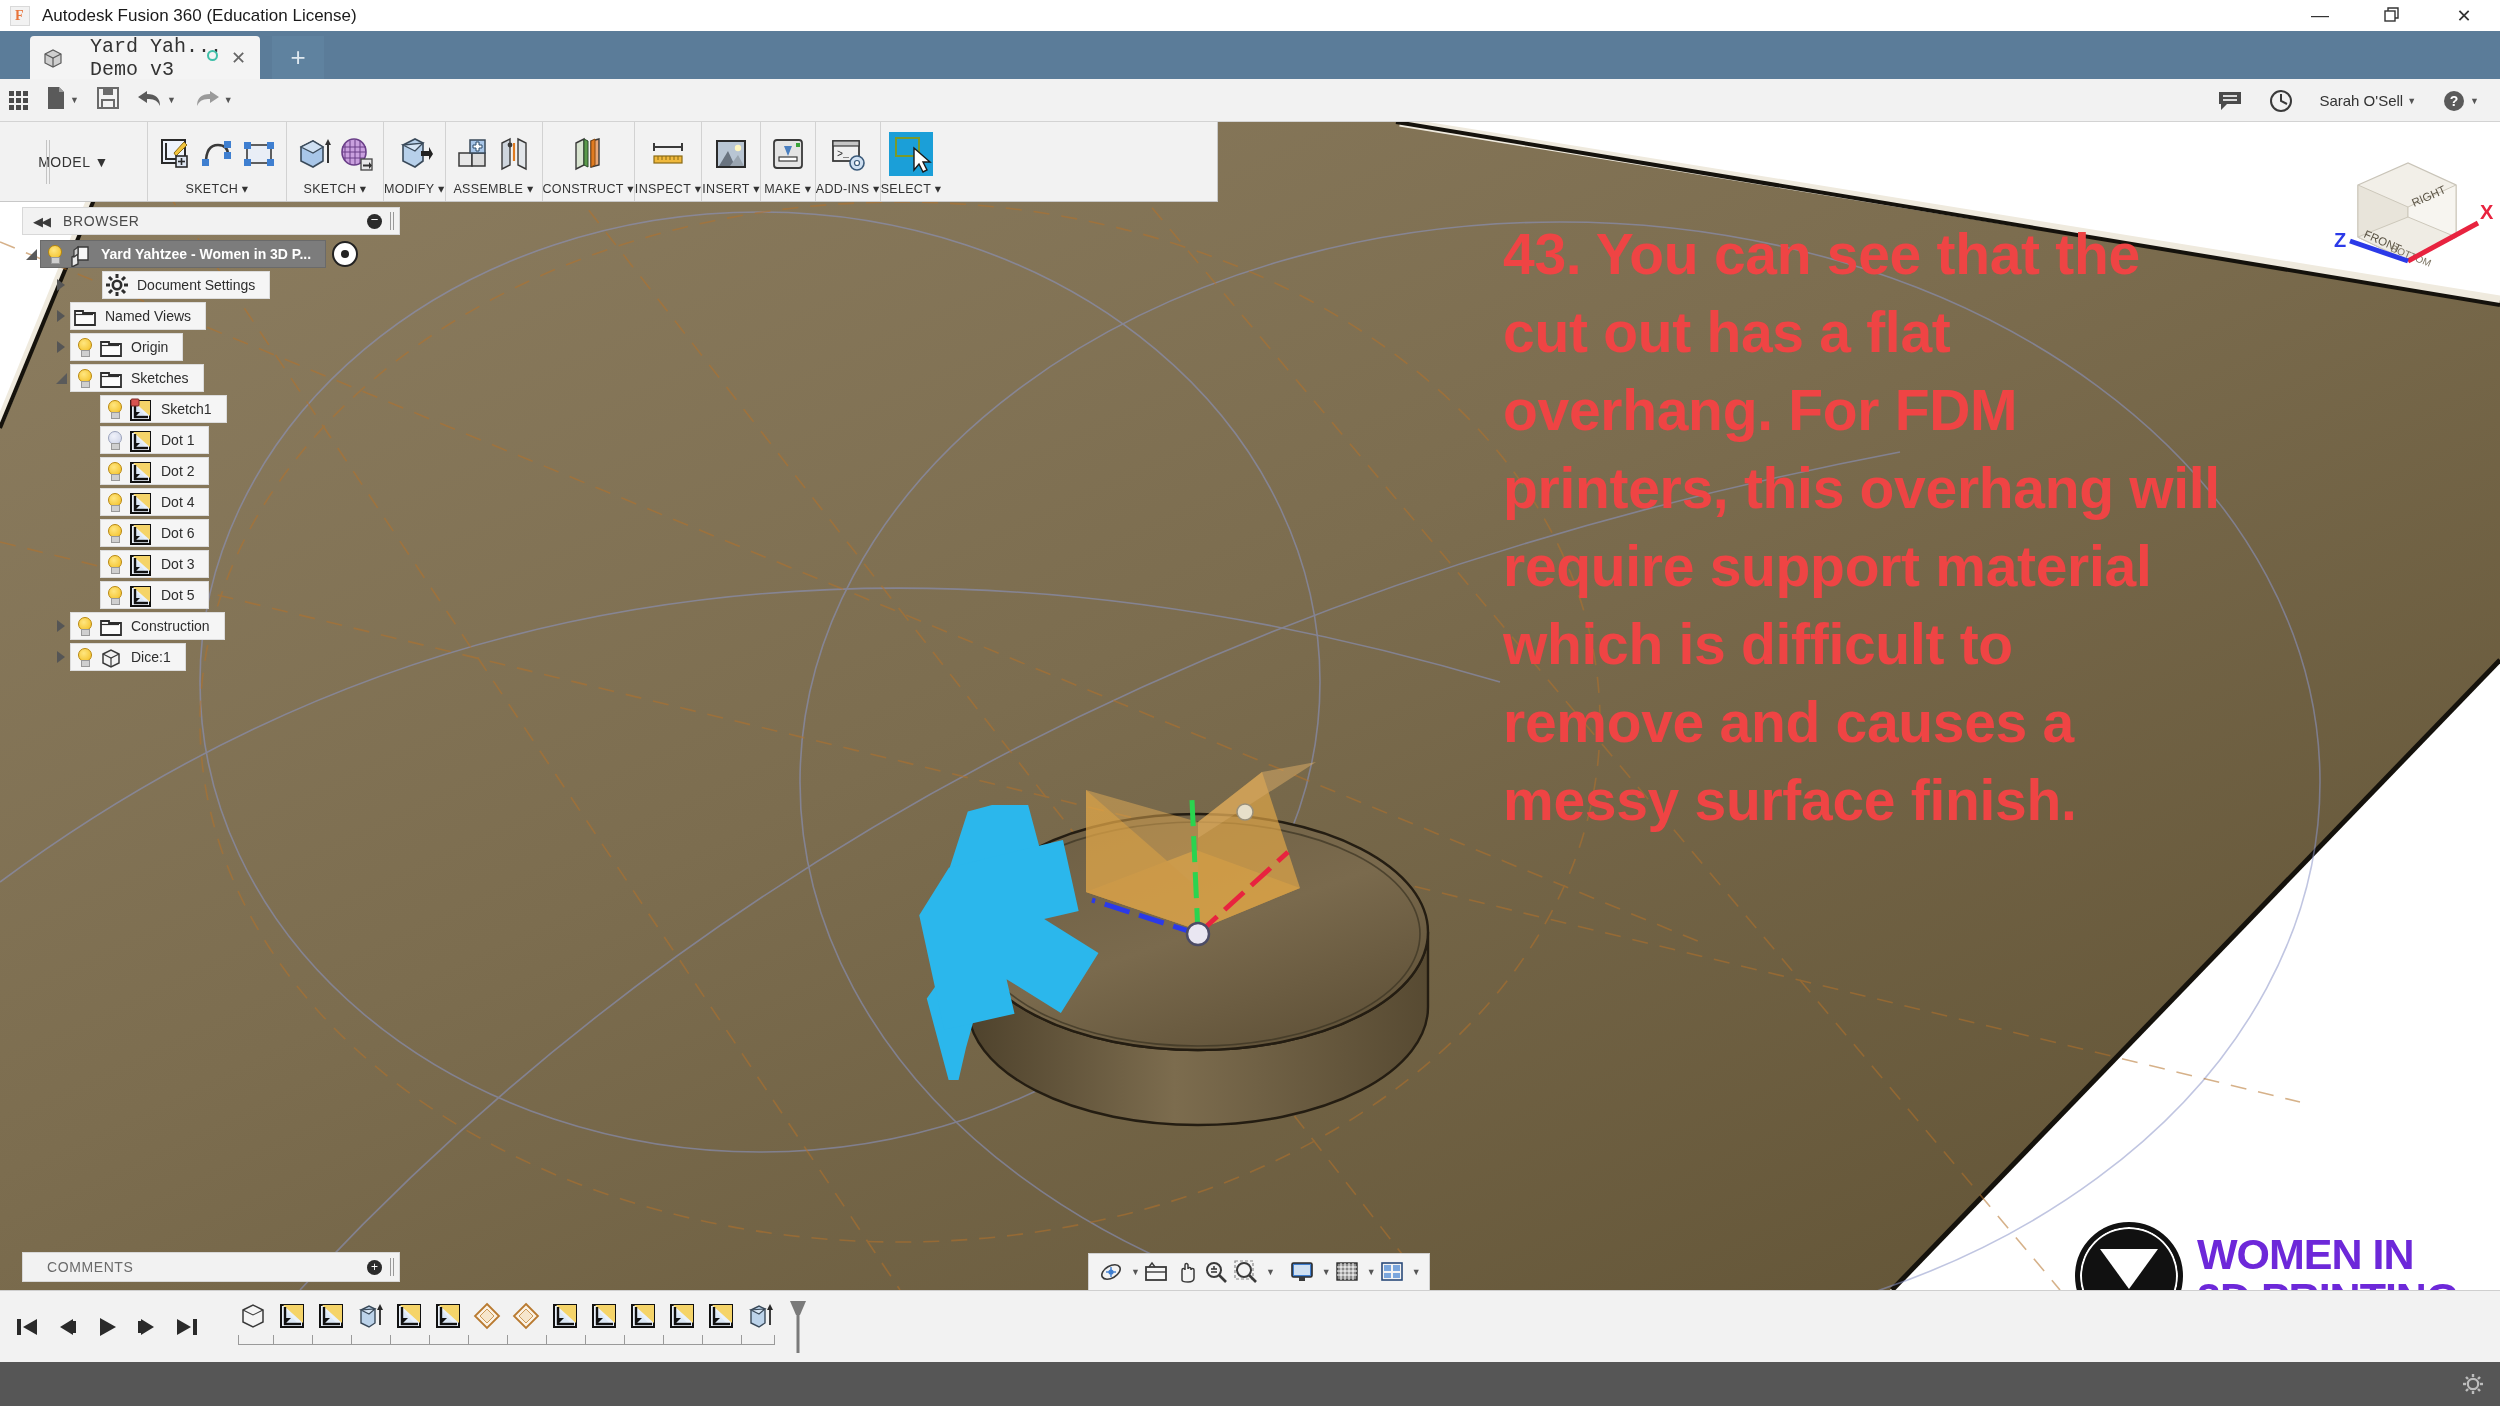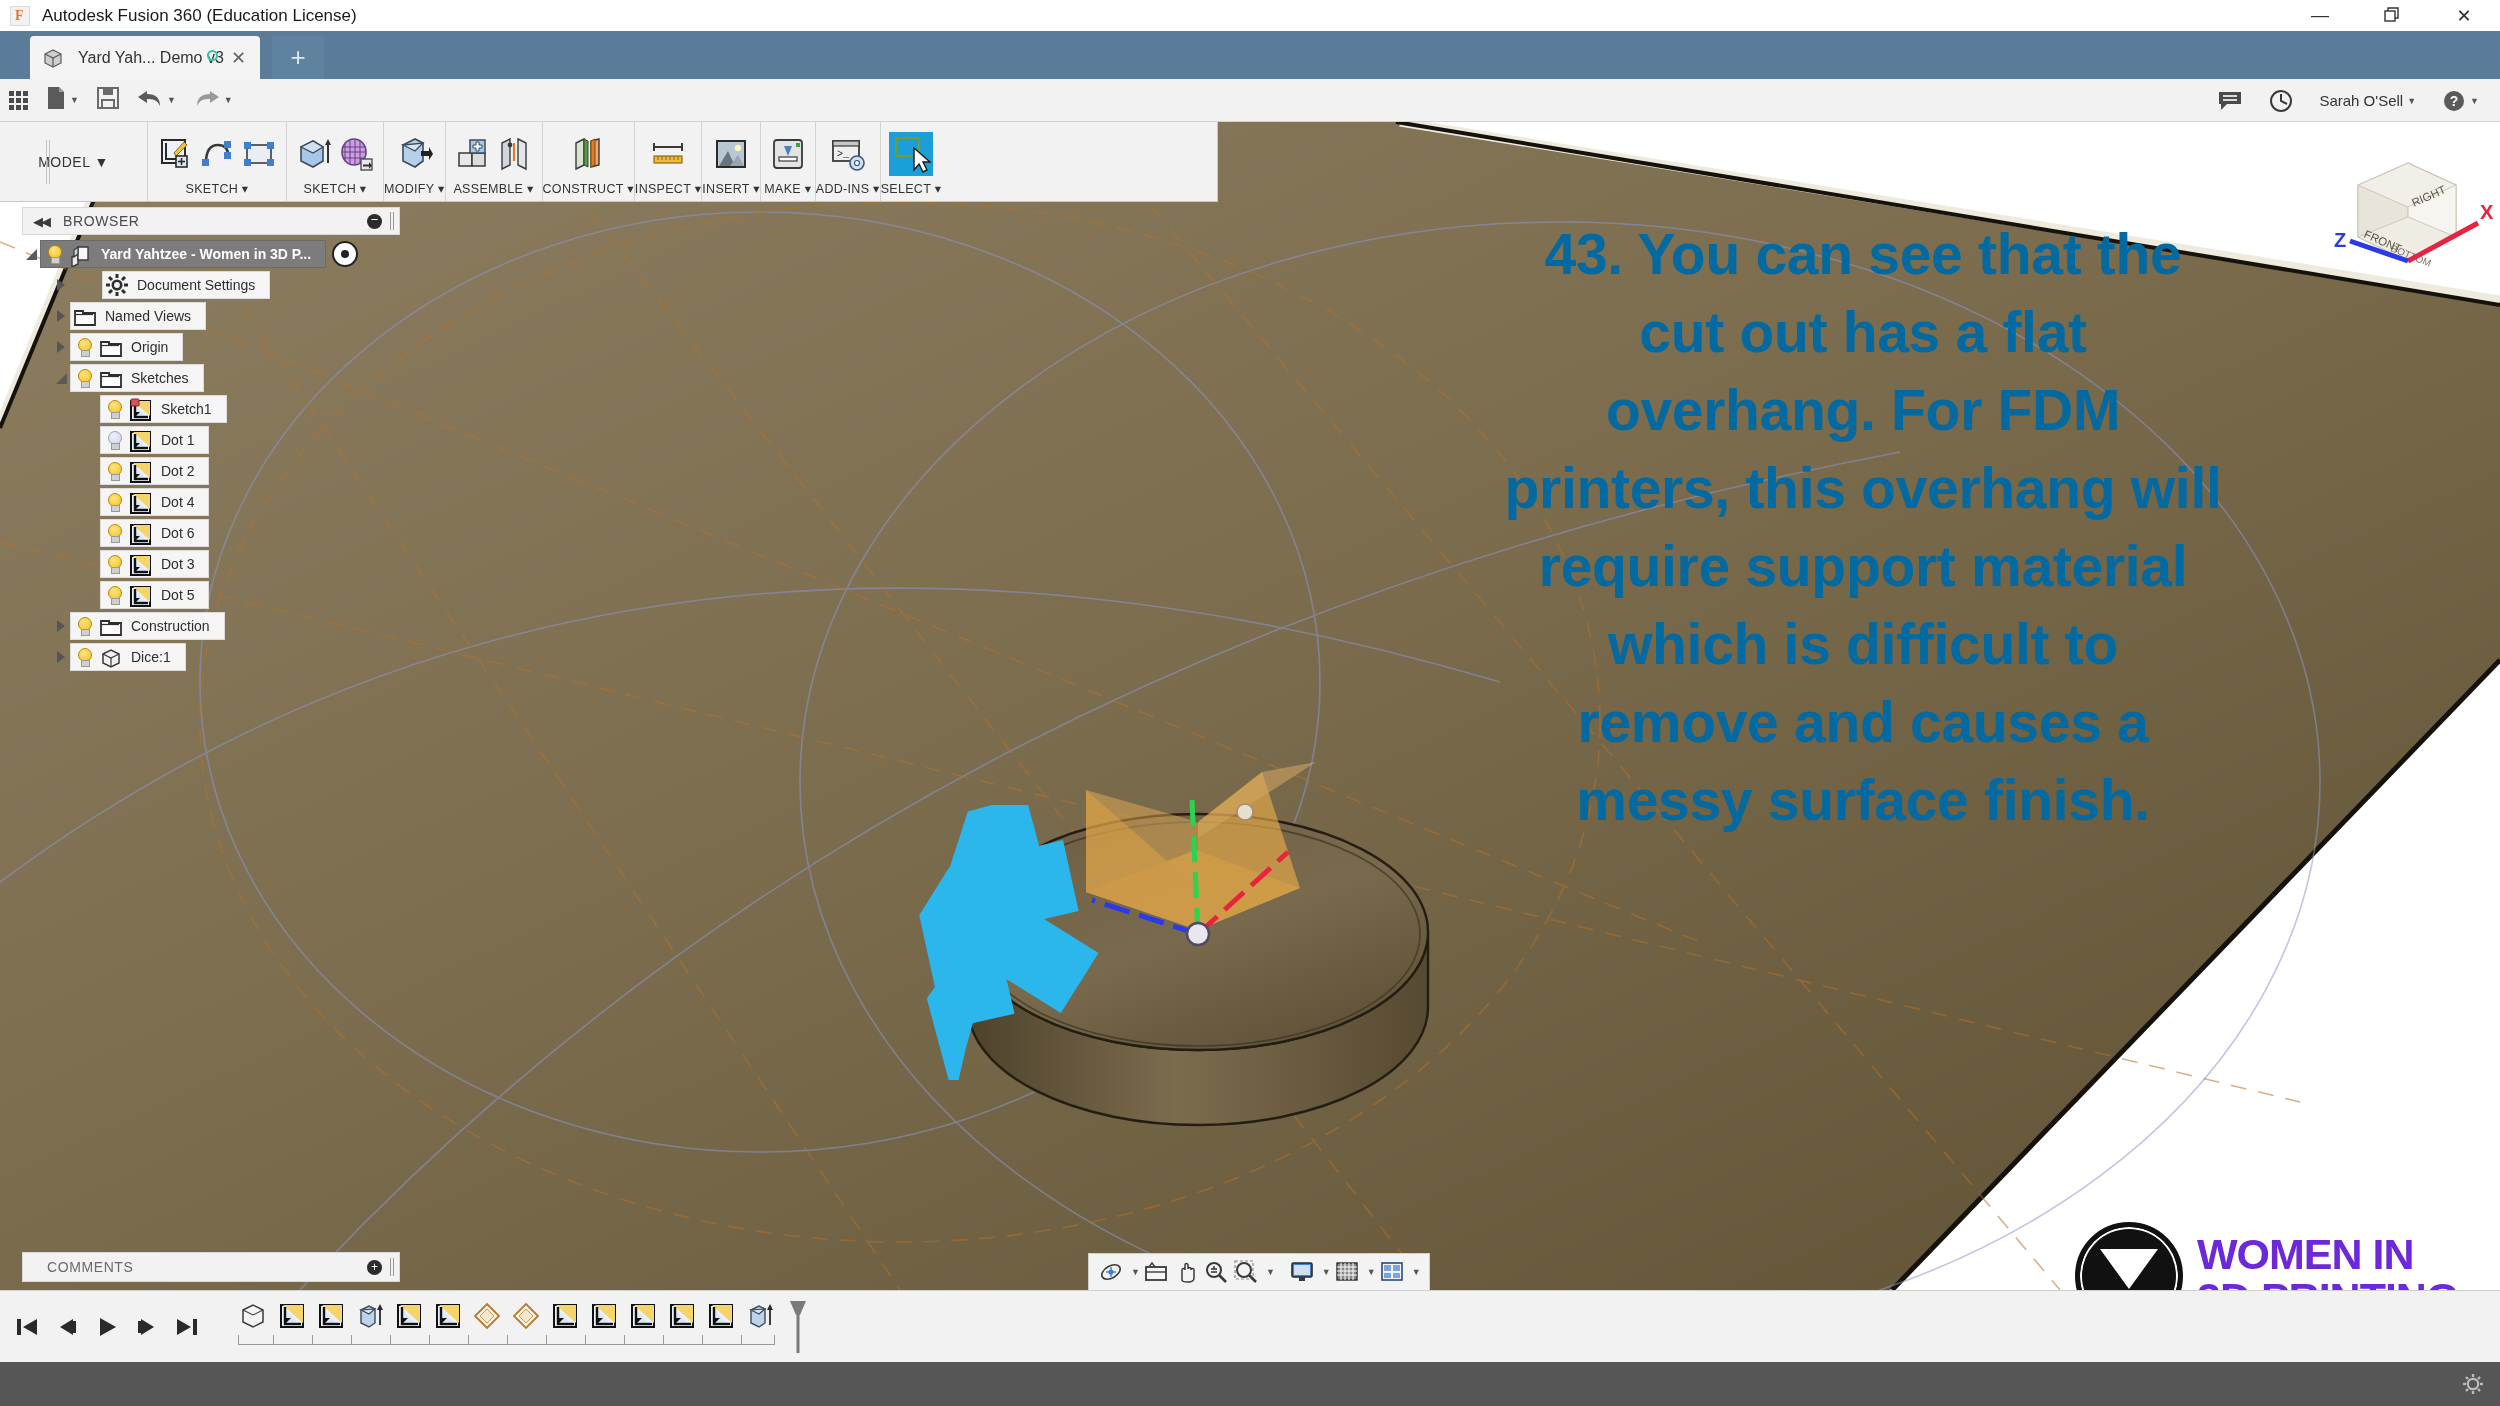--- a/index.html
+++ b/index.html
@@ -18,21 +18,21 @@
   .winbtns { position:absolute; right:0; top:0; height:31px; display:flex; }
   .winbtn { width:72px; height:31px; display:flex; align-items:center; justify-content:center;
      color:#333; font-size:18px; }
 
   
   .tabstrip { position:absolute; left:0; top:31px; width:2500px; height:48px;
      background:#5b7c99; }
   .tab { position:absolute; left:30px; top:5px; width:230px; height:43px;
      background:#f4f4f4; border-radius:4px 4px 0 0; display:flex; align-items:center; }
   .tab-cube { width:22px; height:20px; margin-left:12px; position:relative; }
-  .tab-label { margin-left:14px; font-size:16px; color:#333; }
+  .tab-label { margin-left:26px; font-size:20px; color:#333;font-family:Liberation Mono, monospace; }
   .tab-dot { position:absolute; right:42px; top:14px; width:11px; height:11px;
      border:2px solid #3fbfa8; border-radius:50%; }
   .tab-x { position:absolute; right:14px; top:11px; font-size:18px; color:#666; }
   .tab-plus { position:absolute; left:272px; top:5px; width:52px; height:43px;
      display:flex; align-items:center; justify-content:center; color:#dfe8ef; font-size:26px;
      background:#5f829f; }
 
   
   .qat { position:absolute; left:0; top:79px; width:2500px; height:43px;
      background:#f2f2f2; border-bottom:1px solid #d3d3d3; display:flex; align-items:center; }
@@ -91,21 +91,21 @@
   .bulb.off::before{background:radial-gradient(circle at 40% 35%,#f0f2fa,#ccd2e6);border-color:#9aa2bb;}
   .ticon { width:26px; height:28px; position:relative; }
   .tlabel { font-size:14px; color:#2d2d2d; margin-left:8px; white-space:nowrap; }
   .teye { width:26px; height:26px; margin-left:6px; border-radius:50%;
      border:2px solid #222; display:flex; align-items:center; justify-content:center; background:#fff;}
   .teye i{ width:8px;height:8px;border-radius:50%;background:#222; display:block;}
 
   
   .slide-text { position:absolute; left:1503px; top:215px; width:720px;
      font-family:"Liberation Sans", sans-serif; font-weight:bold; font-size:57px;
-     line-height:78px; color:#0369a1; letter-spacing:-.3px;text-align:center; }
+     line-height:78px; color:#ef4444; letter-spacing:-.3px; }
 
   
   .arrow { position:absolute; left:915px; top:805px; width:190px; height:275px; }
 
   
   .viewcube { position:absolute; left:2330px; top:155px; width:170px; height:150px; }
 
   
   .navbar { position:absolute; left:1088px; top:1253px; height:38px;
      background:#f3f3f3; border:1px solid #cfcfcf; display:flex; align-items:center;

